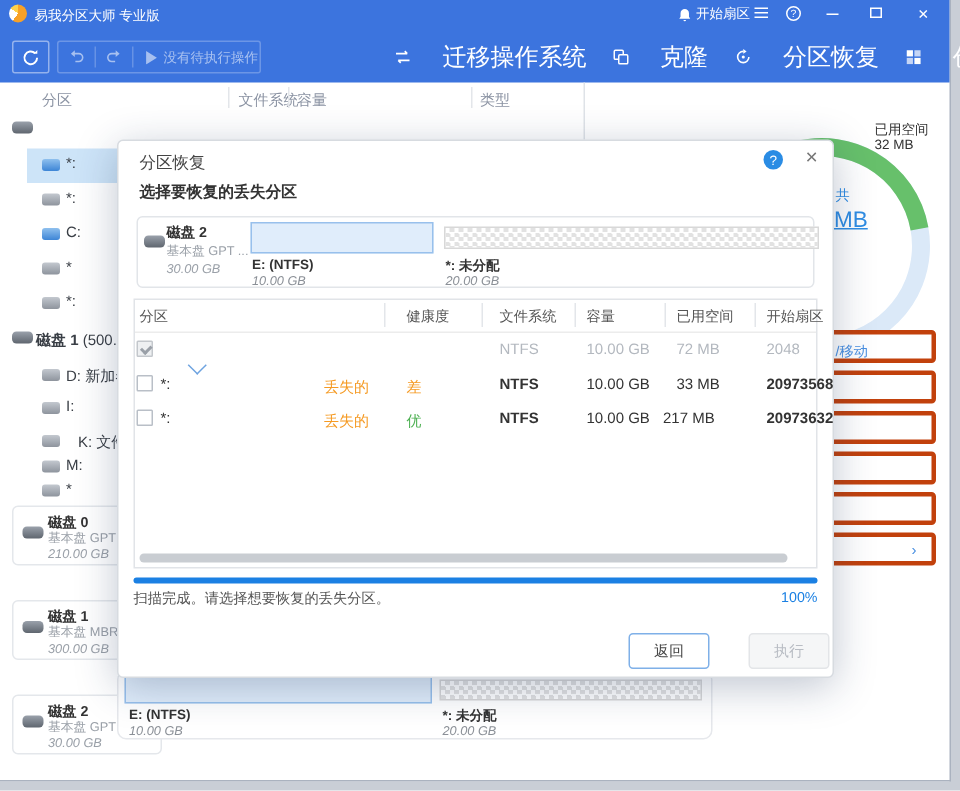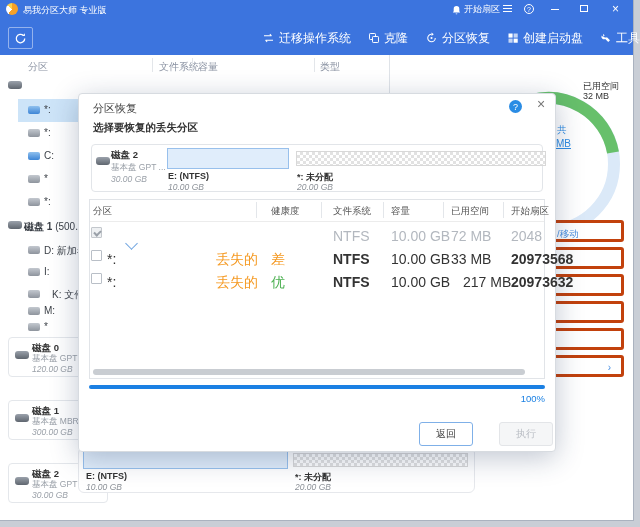--- a/index.html
+++ b/index.html
@@ -4,21 +4,21 @@
 <style>
   html,body{margin:0;padding:0;}
   body{width:640px;height:527px;background:#c9ced6;font-family:"Liberation Sans","DejaVu Sans",sans-serif;overflow:hidden;position:relative;}
   .abs{position:absolute;}
   .window{position:absolute;left:0;top:0;width:634px;height:521px;background:#fff;border-right:1px solid #aab2bf;border-bottom:1px solid #aab2bf;box-sizing:border-box;}
   
   .titlebar{position:absolute;left:0;top:0;width:100%;height:18px;background:#3c74de;}
   .toolbar{position:absolute;left:0;top:18px;width:100%;height:37px;background:#3c74de;}
   .ttl{color:#fff;font-size:9px;}
   .tbbox{position:absolute;border:1px solid rgba(255,255,255,.45);border-radius:2px;box-sizing:border-box;display:flex;align-items:center;justify-content:center;}
-  .tb-item{display:flex;align-items:center;gap:4px;color:#fff;font-size:12px;white-space:nowrap;}
+  .tb-item{display:flex;align-items:center;gap:20px;color:#fff;font-size:16px;white-space:nowrap;}
   .faded{opacity:.55;}
   
   .hdr{color:#8b93a3;font-size:10px;}
   .treetxt{font-size:10px;color:#3a3f46;white-space:nowrap;}
   .drv{position:absolute;width:12px;height:8px;border-radius:2px;background:linear-gradient(#c3c8cf,#8e949d);}
   .drv.blue{background:linear-gradient(#8fc0ee,#3d85d6);}
   .dsk{position:absolute;width:14px;height:8px;border-radius:3px;background:linear-gradient(#9aa1ab,#5f666f);}
   .sep-v{position:absolute;width:1px;background:#e3e6ea;}
   .card{position:absolute;left:8px;width:100px;height:40px;border:1px solid #e4e7eb;border-radius:4px;background:#fff;box-sizing:border-box;}
   .cname{font-size:9.5px;font-weight:bold;color:#333;}
@@ -36,21 +36,21 @@
   .frag{position:absolute;left:70px;top:5px;font-size:9.5px;color:#4a90e2;white-space:nowrap;}
   
   .dialog{position:absolute;left:78px;top:93px;width:478px;height:359px;background:#fff;border:1px solid #d7dbe0;border-radius:4px;box-shadow:0 6px 28px rgba(30,50,90,.28);box-sizing:border-box;z-index:10;}
   .d-abs{position:absolute;}
   .dcard{position:absolute;left:12px;top:50px;width:452px;height:48px;border:1px solid #e2e5e9;border-radius:4px;box-sizing:border-box;}
   .ntfsblk{position:absolute;background:#e0edfb;border:1px solid #98c0ec;box-sizing:border-box;}
   .plabel{font-size:9px;font-weight:bold;color:#333;white-space:nowrap;}
   .psize{font-size:8.5px;color:#8b9097;font-style:italic;white-space:nowrap;}
   .dtable{position:absolute;left:10px;top:105px;width:456px;height:180px;border:1px solid #e1e4e8;box-sizing:border-box;}
   .th{position:absolute;font-size:9.5px;color:#555;white-space:nowrap;}
-  .td{position:absolute;font-size:14px;color:#333;white-space:nowrap;}
+  .td{position:absolute;font-size:10px;color:#333;white-space:nowrap;}
   .td.gray{color:#b3b8bf;}
   .td.orange{color:#f59a23;}
   .td.green{color:#4db052;}
   .cbx{position:absolute;width:11px;height:11px;border:1px solid #b9bfc7;border-radius:1px;background:#fff;box-sizing:border-box;}
   .cbx.checked{background:#eef0f2;border-color:#c3c7cc;}
   .cbx.checked::after{content:"";position:absolute;left:2px;top:2px;width:5px;height:3px;border-left:2px solid #9aa0a8;border-bottom:2px solid #9aa0a8;transform:rotate(-45deg);}
   .tooltip{position:absolute;left:22px;top:113px;width:164px;border:1px solid #6ea3e0;border-radius:2px;background:#fff;padding:3px 5px;font-size:8.5px;line-height:1.4;color:#f59a23;box-shadow:0 2px 6px rgba(0,0,0,.12);z-index:5;box-sizing:border-box;}
   .tt-arrow{position:absolute;left:48px;top:145px;width:8px;height:8px;background:#fff;border-right:1px solid #6ea3e0;border-bottom:1px solid #6ea3e0;transform:rotate(45deg);z-index:4;}
   .btn{position:absolute;width:54px;height:24px;border-radius:3px;font-size:10px;display:flex;align-items:center;justify-content:center;box-sizing:border-box;}
   .btn.back{border:1px solid #7fb0e8;background:#fff;color:#444;}
@@ -82,20 +82,42 @@
     <div class="abs wbtn" style="left:612px;top:2px;font-size:12px;cursor:pointer;">×</div>
   </div>
 
   <div class="toolbar">
     <div class="tbbox" style="left:8px;top:9px;width:25px;height:22px;cursor:pointer;">
       <svg width="13" height="13" viewBox="0 0 16 16">
           <path d="M13.2 8a5.2 5.2 0 1 1-1.6-3.7" fill="none" stroke="#fff" stroke-width="1.6"></path>
           <path d="M13.4 1.6v3.2h-3.2z" fill="#fff"></path>
         </svg>
     </div>
+    <div class="tbbox faded" style="left:38px;top:9px;width:136px;height:22px;justify-content:flex-start;">
+      <div style="width:24px;display:flex;justify-content:center;cursor:pointer;">
+        <svg width="12" height="12" viewBox="0 0 16 16">
+            <path d="M5 5h5a3.5 3.5 0 0 1 0 7H7" fill="none" stroke="#fff" stroke-width="1.4"></path>
+            <path d="M6.5 2 3 5l3.5 3z" fill="#fff"></path>
+          </svg>
+      </div>
+      <div style="width:1px;height:14px;background:rgba(255,255,255,.4);"></div>
+      <div style="width:24px;display:flex;justify-content:center;cursor:pointer;">
+        <svg width="12" height="12" viewBox="0 0 16 16">
+            <path d="M11 5H6a3.5 3.5 0 0 0 0 7h3" fill="none" stroke="#fff" stroke-width="1.4"></path>
+            <path d="M9.5 2 13 5 9.5 8z" fill="#fff"></path>
+          </svg>
+      </div>
+      <div style="width:1px;height:14px;background:rgba(255,255,255,.4);"></div>
+      <div style="display:flex;align-items:center;gap:4px;padding-left:8px;">
+        <svg width="8" height="9" viewBox="0 0 8 10">
+            <path d="M0 0 8 5 0 10z" fill="#fff"></path>
+          </svg>
+        <span style="color:#fff;font-size:9px;white-space:nowrap;">没有待执行操作</span>
+      </div>
+    </div>
     <div class="abs" style="left:262px;top:9px;height:22px;display:flex;align-items:center;gap:17px;">
       <div class="tb-item">
         <svg width="13" height="12" viewBox="0 0 16 16">
             <path d="M2 5h10M12 5 9.8 2.8M14 11H4m0 0 2.2 2.2" fill="none" stroke="#fff" stroke-width="1.4"></path>
           </svg>
         <span>迁移操作系统</span>
       </div>
       <div class="tb-item">
         <svg width="12" height="12" viewBox="0 0 16 16">
             <rect x="2" y="2" width="8" height="8" rx="1" fill="none" stroke="#fff" stroke-width="1.3"></rect>
@@ -186,21 +208,21 @@
   </div>
   <div class="abs" style="left:18px;top:317px;width:370px;height:20px;">
     <span class="drv" style="left:10px;top:6px;"></span>
     <span class="treetxt abs" style="left:26px;top:4px;">*</span>
   </div>
 
   <div class="card" style="top:337px;">
     <span class="dsk" style="left:6px;top:13px;"></span>
     <div class="cname abs" style="left:23px;top:4px;">磁盘 0</div>
     <div class="ctype abs" style="left:23px;top:15px;">基本盘 GPT ...</div>
-    <div class="csize abs" style="left:23px;top:26px;">120.00 GB</div>
+    <div class="csize abs" style="left:23px;top:26px;">210.00 GB</div>
   </div>
   <div class="card" style="top:400px;">
     <span class="dsk" style="left:6px;top:13px;"></span>
     <div class="cname abs" style="left:23px;top:4px;">磁盘 1</div>
     <div class="ctype abs" style="left:23px;top:15px;">基本盘 MBR...</div>
     <div class="csize abs" style="left:23px;top:26px;">300.00 GB</div>
   </div>
   <div class="card" style="top:463px;">
     <span class="dsk" style="left:6px;top:13px;"></span>
     <div class="cname abs" style="left:23px;top:4px;">磁盘 2</div>
@@ -218,21 +240,21 @@
   </div>
 
 
   <div class="abs" style="left:583px;top:80px;font-size:9px;color:#333;">已用空间</div>
   <div class="abs" style="left:583px;top:91px;font-size:9px;color:#333;">32 MB</div>
   <svg class="abs" style="left:470px;top:86px;" width="156" height="156" viewBox="0 0 156 156">
     <circle cx="78" cy="78" r="66" fill="none" stroke="#dbe9f8" stroke-width="12"></circle>
     <circle cx="78" cy="78" r="66" fill="none" stroke="#67c06b" stroke-width="12" stroke-dasharray="161 254" transform="rotate(-150 78 78)"></circle>
   </svg>
   <div class="abs" style="left:557px;top:124px;font-size:9.5px;color:#2f8de4;">共</div>
-  <div class="abs" style="left:556px;top:138px;font-size:10px;color:#2f8de4;text-decoration:underline;">MB</div>
+  <div class="abs" style="left:556px;top:138px;font-size:15px;color:#2f8de4;text-decoration:underline;">MB</div>
   <div class="rp-btn" style="top:220px;">
       <span class="frag">/移动</span>
     </div>
   <div class="rp-btn" style="top:247px;">
       <span class="frag"></span>
     </div>
   <div class="rp-btn" style="top:274px;">
       <span class="frag"></span>
     </div>
   <div class="rp-btn" style="top:301px;">
@@ -298,28 +320,29 @@
       <span class="td" style="left:421px;top:6px;font-weight:bold;">20973568</span>
     </div>
 
     <div class="d-abs" style="left:11px;top:174px;width:454px;height:23px;">
       <span class="cbx" style="left:1px;top:5px;"></span>
       <span class="td" style="left:17px;top:6px;">*:</span>
       <span class="td orange" style="left:126px;top:6px;">丢失的</span>
       <span class="td green" style="left:181px;top:6px;">优</span>
       <span class="td" style="left:243px;top:6px;font-weight:bold;">NTFS</span>
       <span class="td" style="left:301px;top:6px;">10.00 GB</span>
-      <span class="td" style="left:373px;top:6px;text-align:center;">217 MB</span>
+      <span class="td" style="left:352px;top:6px;text-align:center;">217 MB</span>
       <span class="td" style="left:421px;top:6px;font-weight:bold;">20973632</span>
     </div>
 
     <div class="d-abs" style="left:14px;top:275px;width:432px;height:6px;background:#c9cdd2;border-radius:3px;"></div>
 
     <div class="tt-arrow"></div>
 
     <div class="d-abs" style="left:10px;top:291px;width:456px;height:4px;background:#1b80e3;border-radius:2px;"></div>
+    <div class="d-abs" style="left:10px;top:299px;font-size:9.5px;color:#555;">扫描完成。请选择想要恢复的丢失分区。</div>
     <div class="d-abs" style="left:402px;top:299px;width:64px;font-size:9.5px;color:#1b80e3;text-align:right;">100%</div>
 
     <div class="btn back" style="left:340px;top:328px;cursor:pointer;">返回</div>
     <div class="btn exec" style="left:420px;top:328px;">执行</div>
   </div>
 
 </div>
 
 </body></html>

